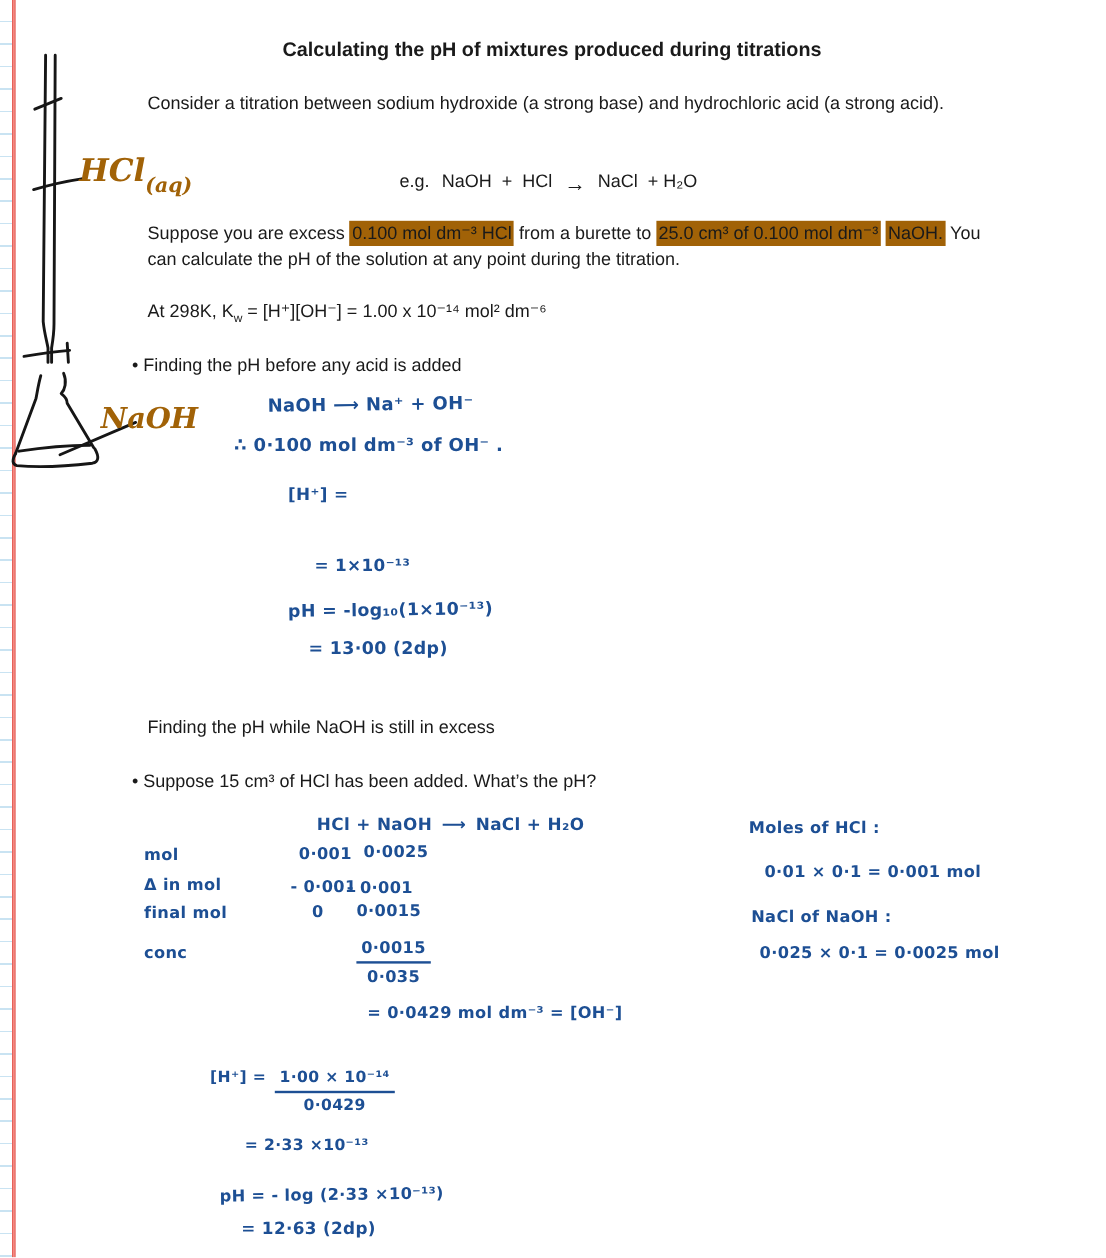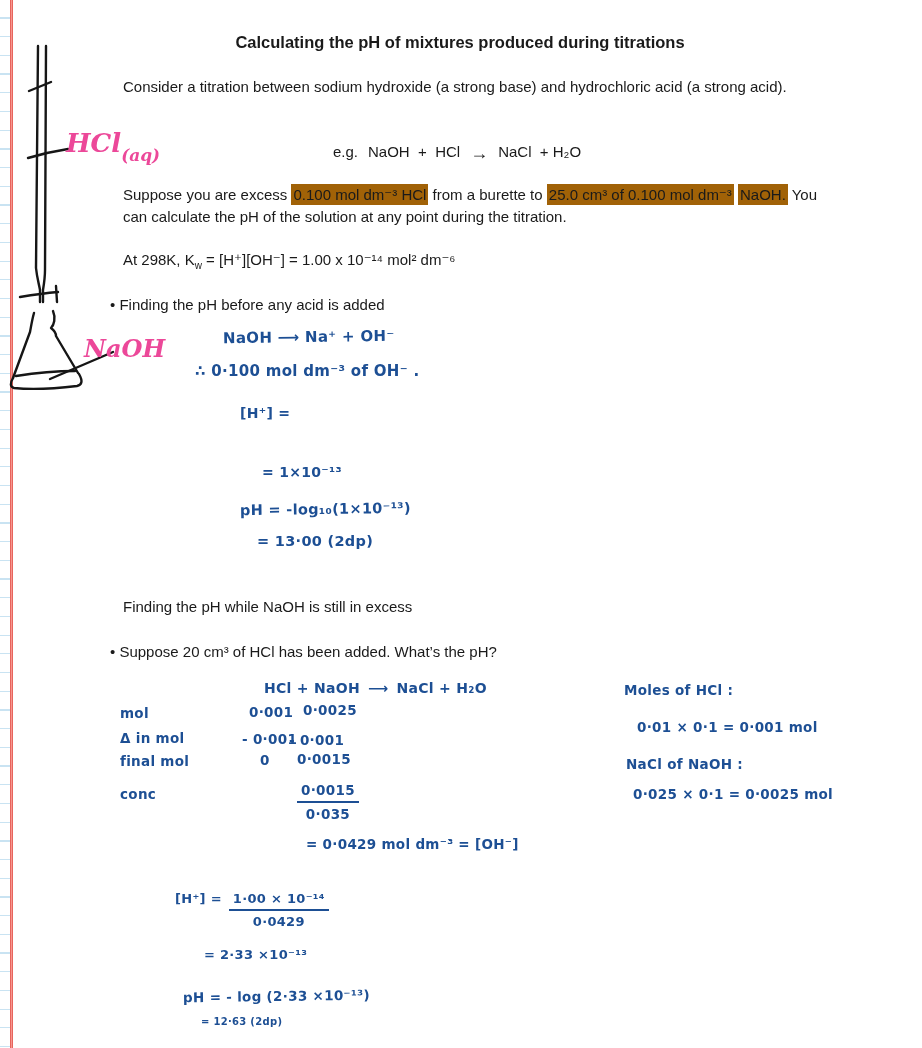--- a/index.html
+++ b/index.html
@@ -29,21 +29,21 @@
     color:#1d4f94;font-size:14px;letter-spacing:.3px;white-space:nowrap;
   }
   .tilt{transform:rotate(-0.8deg);}
   .hfrac{display:inline-block;vertical-align:top;text-align:center;}
   .hfrac .num{display:block;padding:0 4px 3px 4px;border-bottom:2.5px solid #1d4f94;}
   .hfrac .den{display:block;padding-top:3px;}
   .fracrow{display:flex;align-items:flex-start;gap:7px;}
   
   .hand-black{
     position:absolute;font-family:"DejaVu Serif",serif;font-style:italic;font-weight:700;
-    color:#ec4899;white-space:nowrap;
+    color:#a16207;white-space:nowrap;
   }
   .label-hcl{font-size:26px;}
   .label-hcl .aq{font-size:17px;vertical-align:-9px;letter-spacing:0;}
   .label-naoh{font-size:24px;}
   .sketch{position:absolute;left:0;top:0;}
   .tcell{position:absolute;font-size:13.5px;}
   .tlabel{text-align:left;width:93px;}
 </style>
 </head>
 <body>
@@ -98,21 +98,21 @@
   <div class="hand" style="left:195px;top:362px;font-size:15px;">∴ 0·100 mol dm⁻³ of OH⁻ .</div>
 
   <div class="hand fracrow" style="left:240px;top:405px;">
     <span>[H⁺] =</span>
   </div>
   <div class="hand" style="left:262px;top:464px;">= 1×10⁻¹³</div>
   <div class="hand tilt" style="left:240px;top:501px;font-size:14.5px;">pH = -log₁₀(1×10⁻¹³)</div>
   <div class="hand" style="left:257px;top:533px;font-size:14.5px;">= 13·00 (2dp)</div>
 
   <div class="typed" style="left:123px;top:596px;">Finding the pH while NaOH is still in excess</div>
-  <div class="typed bullet" style="left:110px;top:641px;">• Suppose 20 cm³ of HCl has been added. What’s the pH?</div>
+  <div class="typed bullet" style="left:110px;top:641px;">• Suppose 15 cm³ of HCl has been added. What’s the pH?</div>
 
   <div class="hand" style="left:264px;top:680px;display:flex;gap:8px;">
     <span>HCl + NaOH</span>
     <span>⟶</span>
     <span>NaCl + H₂O</span>
   </div>
 
   <div class="hand tcell tlabel" style="left:120px;top:705px;">mol</div>
   <div class="hand tcell" style="left:249px;top:704px;">0·001</div>
   <div class="hand tcell" style="left:303px;top:702px;">0·0025</div>
@@ -139,15 +139,15 @@
 
   <div class="hand fracrow" style="left:175px;top:891px;font-size:13px;">
     <span>[H⁺] =</span>
     <span class="hfrac">
       <span class="num">1·00 × 10⁻¹⁴</span>
       <span class="den">0·0429</span>
     </span>
   </div>
   <div class="hand" style="left:204px;top:947px;font-size:13px;">= 2·33 ×10⁻¹³</div>
   <div class="hand tilt" style="left:183px;top:988px;font-size:13.5px;">pH = - log (2·33 ×10⁻¹³)</div>
-  <div class="hand" style="left:201px;top:1016px;font-size:10px;">= 12·63 (2dp)</div>
+  <div class="hand" style="left:201px;top:1016px;font-size:14px;">= 12·63 (2dp)</div>
 
 </div>
 
 </body></html>

